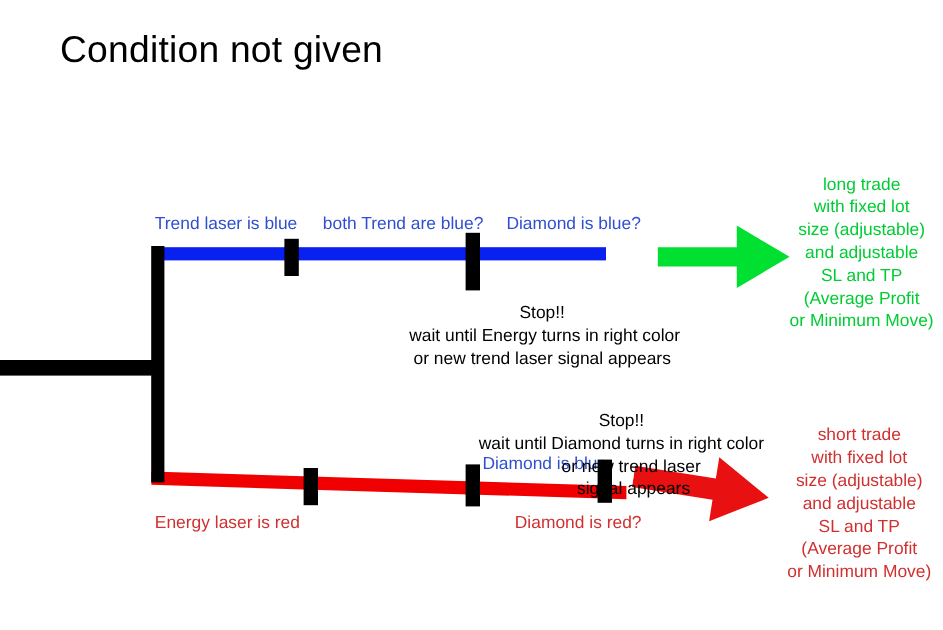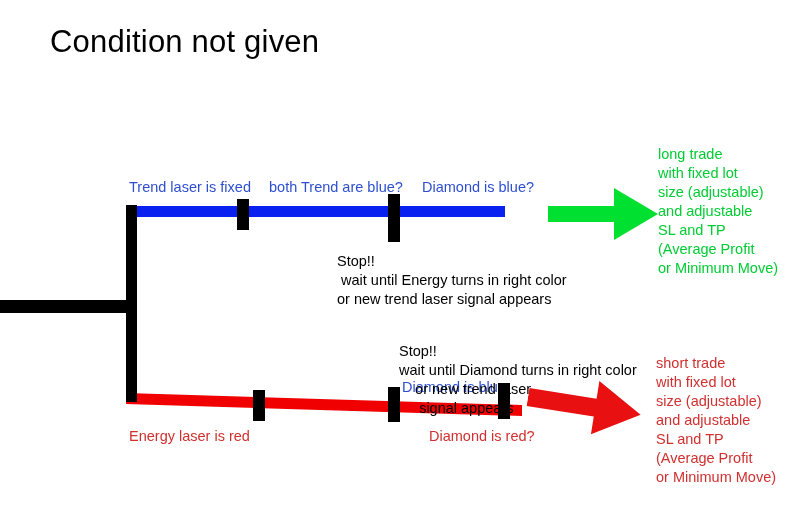--- a/index.html
+++ b/index.html
@@ -14,40 +14,40 @@
     position:absolute;left:50px;top:24px;
     font-size:31px;color:#000000;letter-spacing:0.2px;white-space:nowrap;
   }
   .bar{position:absolute;background:#000000;}
   .blueline{position:absolute;background:#0820F0;}
   .lbl{position:absolute;white-space:nowrap;font-size:14.5px;line-height:18px;}
   .lbl-blue{color:#2F4FD0;}
   .lbl-red{color:#D03030;}
   .lbl-black{color:#000000;}
   .lbl-green{color:#00CC33;}
-  .block{position:absolute;font-size:14.5px;line-height:19px;white-space:pre;}
+  .block{position:absolute;font-size:14.5px;line-height:19px;white-space:pre;text-align:center;}
   .arrow{position:absolute;}
   .z1{z-index:1;}
   .z2{z-index:2;}
   .z3{z-index:3;}
   .z4{z-index:4;}
 </style>
 </head>
 <body>
 
 <div id="canvas">
 
   <div class="title">Condition not given</div>
 
   <div class="bar z2" style="left:0px;top:300px;width:133px;height:13px;"></div>
   <div class="bar z3" style="left:126px;top:205px;width:11px;height:197px;"></div>
 
   <div class="blueline z1" style="left:133px;top:206px;width:372px;height:11px;"></div>
 
-  <div class="lbl lbl-blue z3" style="left:129px;top:178px;">Trend laser is fixed</div>
+  <div class="lbl lbl-blue z3" style="left:129px;top:178px;">Trend laser is blue</div>
   <div class="lbl lbl-blue z3" style="left:269px;top:178px;">both Trend are blue?</div>
   <div class="lbl lbl-blue z3" style="left:422px;top:178px;">Diamond is blue?</div>
 
   <div class="bar z3" style="left:237px;top:199px;width:12px;height:31px;"></div>
   <div class="bar z3" style="left:388px;top:194px;width:12px;height:48px;"></div>
 
 
   <div class="block lbl-black z3" style="left:337px;top:252px;">Stop!!
  wait until Energy turns in right color
 or new trend laser signal appears</div>

